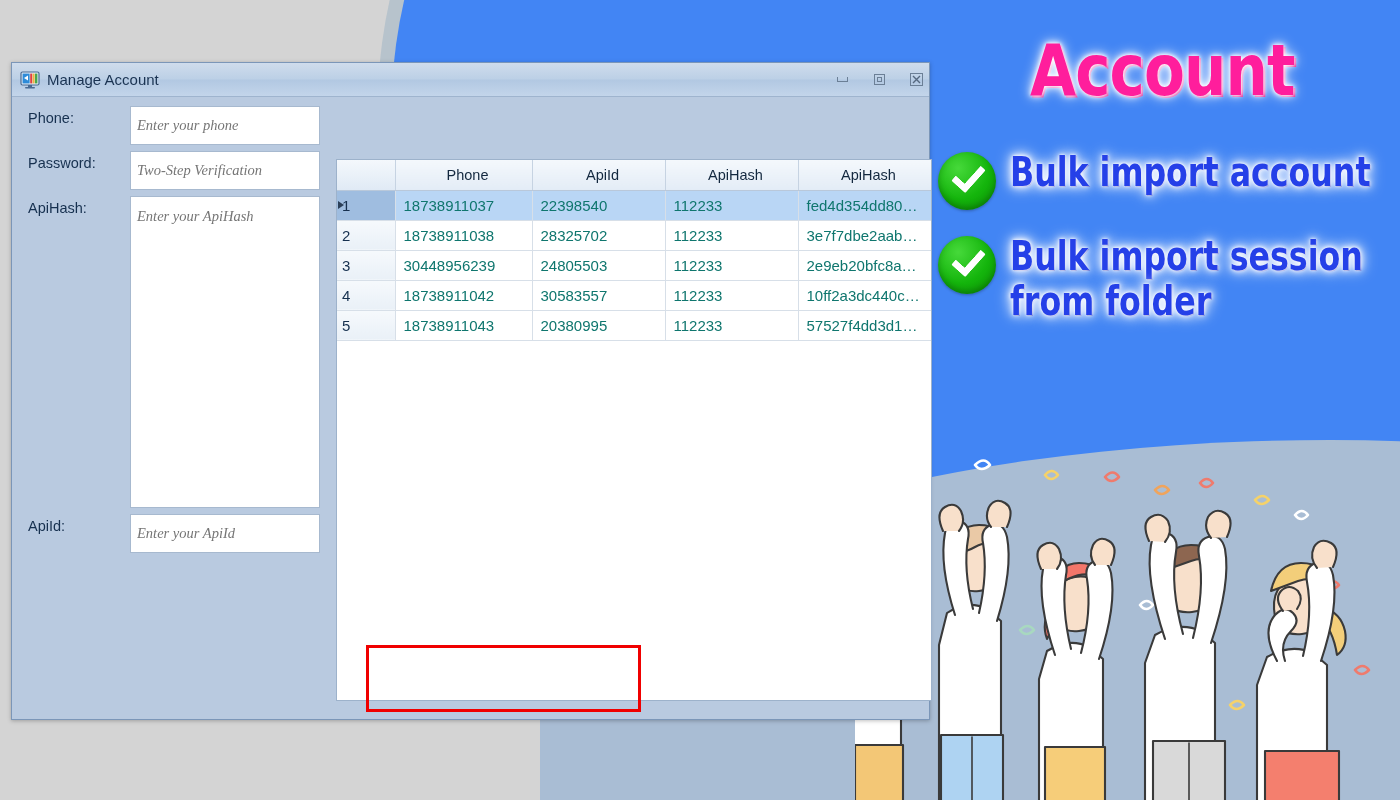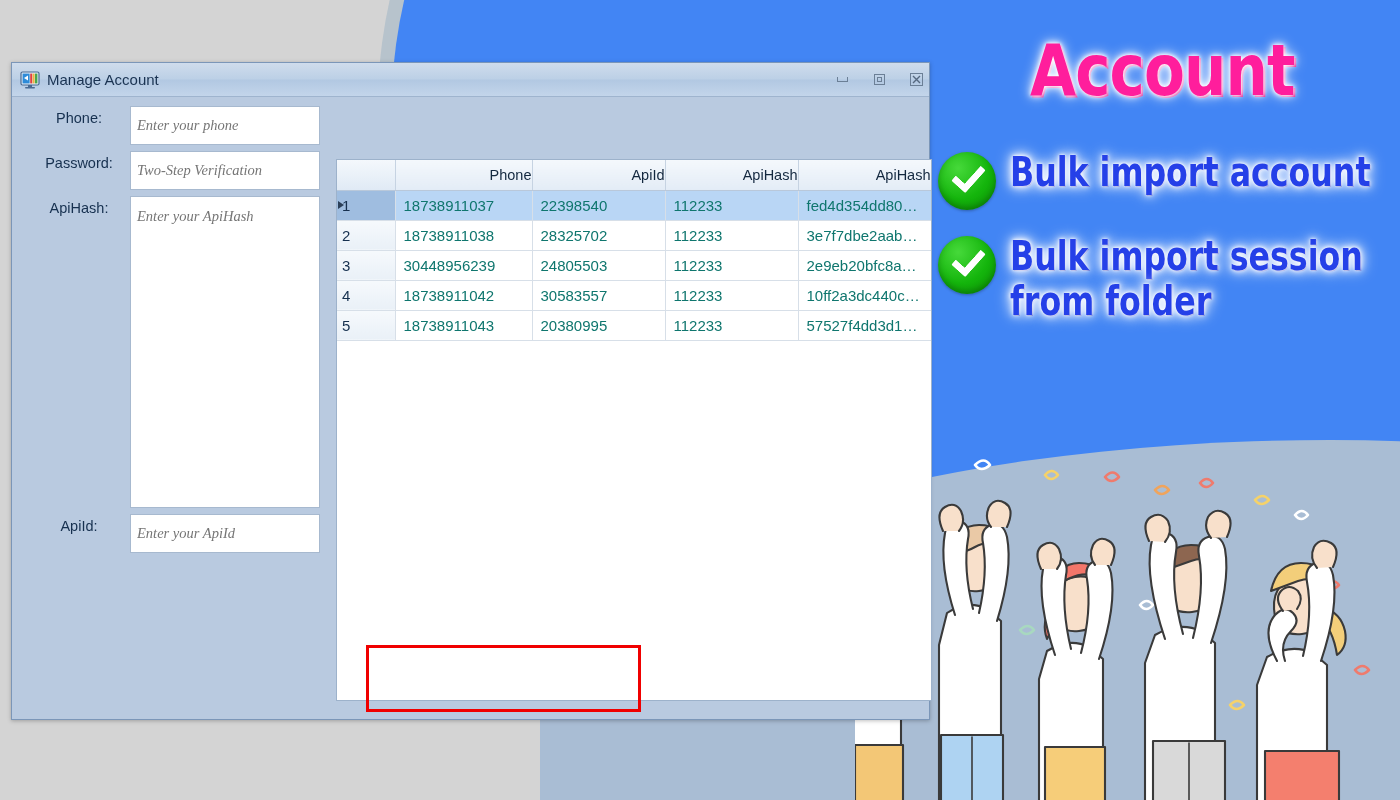--- a/index.html
+++ b/index.html
@@ -151,21 +151,20 @@
   }
 
   
   .form-area { position: absolute; left: 0; top: 34px; width: 324px; }
   .form-row { display: flex; align-items: flex-start; padding: 0 0 0 16px; margin-top: 6px; }
   .form-row:first-child { margin-top: 9px; }
   .form-label {
     width: 102px; flex: 0 0 auto;
     font-size: 14.5px; color: #16304f;
     padding-top: 4px;
-    text-align: center;
   }
   .fld {
     width: 190px;
     border: 1px solid #a7b9cf;
     background: #fff;
     font-family: "Liberation Serif", serif;
     font-style: italic;
     font-size: 14.5px;
     color: #3c3c3c;
     padding: 10px 6px;
@@ -183,21 +182,21 @@
     overflow: hidden;
   }
   .grid table { width: 100%; border-collapse: collapse; table-layout: fixed; }
   .grid th {
     background: linear-gradient(to bottom, #f4f8fc 0%, #e3ecf6 100%);
     border-right: 1px solid #c6d3e2;
     border-bottom: 1px solid #b9c8da;
     font-weight: normal;
     font-size: 14.5px;
     color: #13283f;
-    text-align: right;
+    text-align: center;
     padding: 6px 0 6px 8px;
     height: 30px;
   }
   .grid td {
     border-right: 1px solid #d7dfe8;
     border-bottom: 1px solid #d7dfe8;
     font-size: 15px;
     color: #0f766e;
     padding: 4px 0 4px 8px;
     height: 30px;

